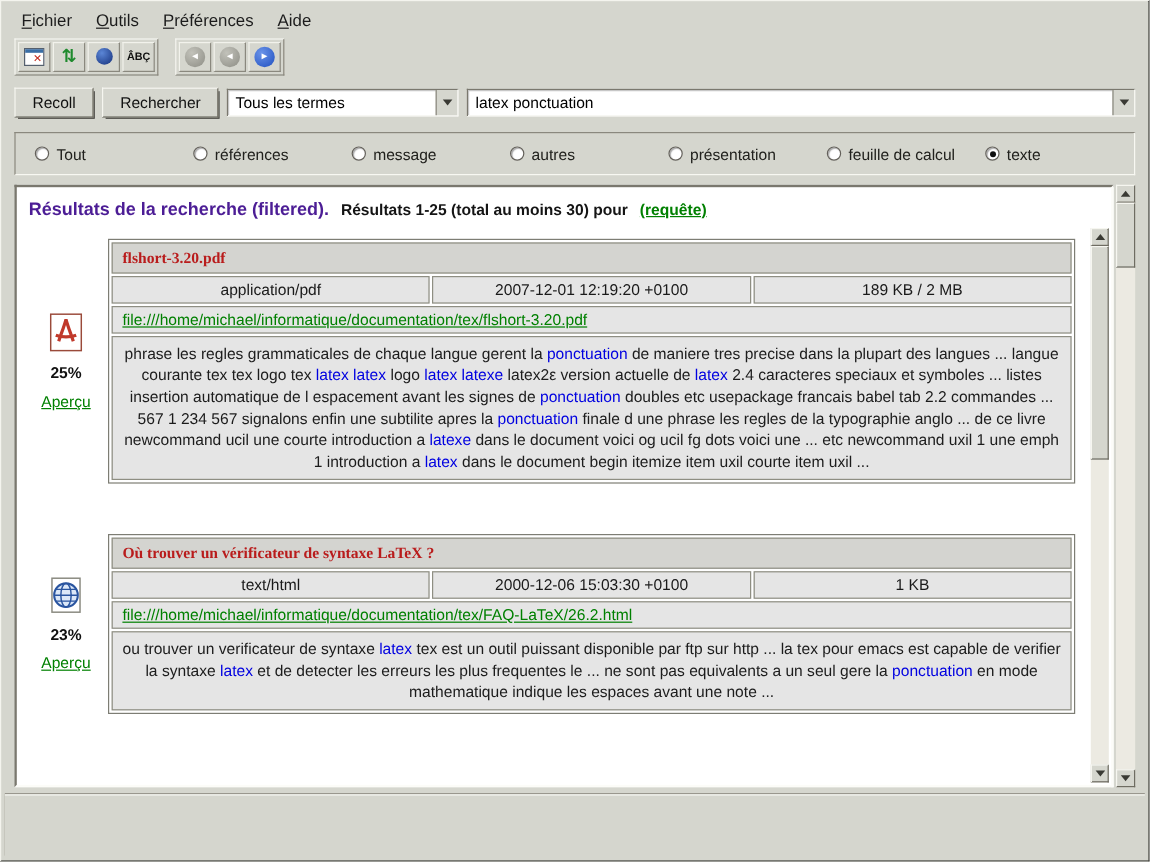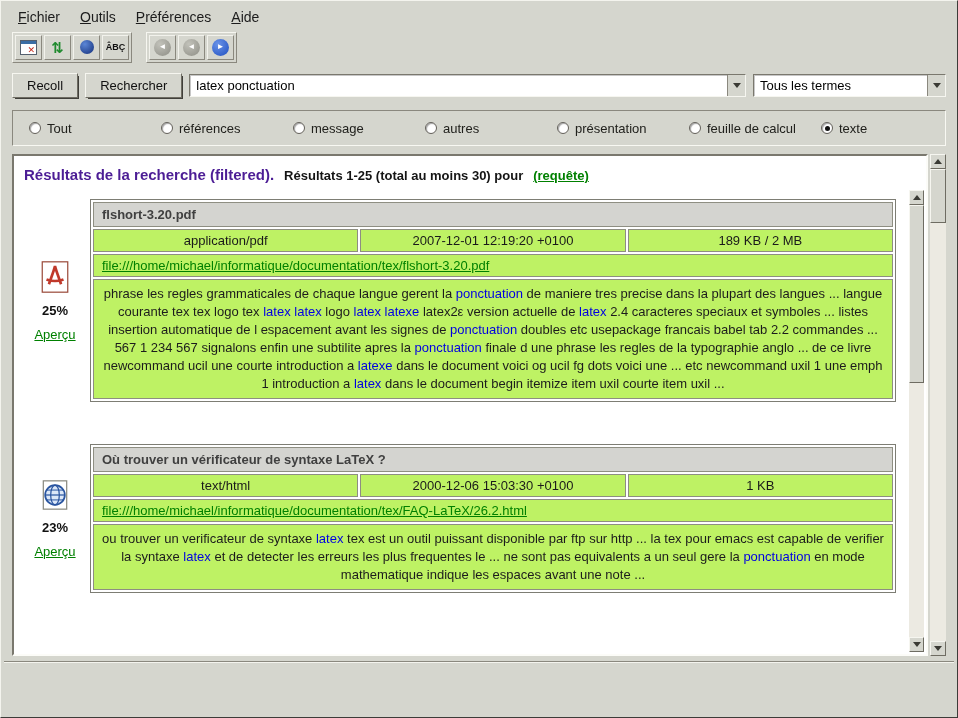--- a/index.html
+++ b/index.html
@@ -65,22 +65,22 @@
   .rsummary { font-size:13px; font-weight:bold; color:#141414; }
   .glink { color:#008000; text-decoration:underline; cursor:pointer; }
   .qlink { font-weight:bold; }
 
   .result { display:flex; margin-top:16px; margin-right:20px; }
   .result.second { margin-top:42px; }
   .gutter { width:70px; display:flex; flex-direction:column; align-items:center; justify-content:center; gap:9px; flex:0 0 auto; }
   .pct { font-weight:bold; font-size:13px; color:#111; }
 
   .rtable { width:100%; border-collapse:separate; border-spacing:2px; border:1px solid #7d7d74; background:#fff; }
-  .rtable td { border:1px solid #8e8e82; background:#bef264; padding:3px 8px; font-size:13px; }
-  .rtable td.thead { background:#d4d4d0; font-weight:bold; color:#404040; padding:4px 8px; }
+  .rtable td { border:1px solid #8e8e82; background:#e5e5e5; padding:3px 8px; font-size:13px; }
+  .rtable td.thead { background:#d4d4d0; font-weight:bold; color:#b91c1c; padding:4px 8px;font-family:Liberation Serif, serif; }
   .rtable td.meta { text-align:center; width:33%; }
   .rtable td.abstract { padding:5px 8px; line-height:18px; color:#1c1c1c;text-align:center; }
   .abstract .hl { color:#0000e0; }
   .urlcell a { font-size:13px;margin-top:12px; }
 
   
   .sb { background:#eceae2; display:flex; flex-direction:column; align-items:center; }
   .sb-outer { width:16px; margin-left:2px; height:502px; flex:0 0 auto; }
   .sb-inner { position:absolute; right:2px; top:34px; bottom:2px; width:15px; }
   .sbbtn { width:100%; height:15px; background:#d5d6ce; border:1px solid; border-color:#f6f6f0 #6e6c62 #6e6c62 #f6f6f0; display:flex; align-items:center; justify-content:center; flex:0 0 auto; }
@@ -131,28 +131,28 @@
         </span>
       <span class="toolbtn">
           <span class="navcirc nav-blue">►</span>
         </span>
     </span>
   </div>
 
   <div class="searchrow">
     <span class="pushbtn">Recoll</span>
     <span class="pushbtn">Rechercher</span>
+    <span class="combo combo-mode">
+      <span class="val">Tous les termes</span>
+      <span class="arrowbtn">
+          <span class="tri-down"></span>
+        </span>
+    </span>
     <span class="combo combo-query">
       <span class="val">latex ponctuation</span>
-      <span class="arrowbtn">
-          <span class="tri-down"></span>
-        </span>
-    </span>
-    <span class="combo combo-mode">
-      <span class="val">Tous les termes</span>
       <span class="arrowbtn">
           <span class="tri-down"></span>
         </span>
     </span>
   </div>
 
   <div class="filterrow">
     <span class="fitem">
         <span class="radio"></span>
         <span class="flabel">Tout</span>

